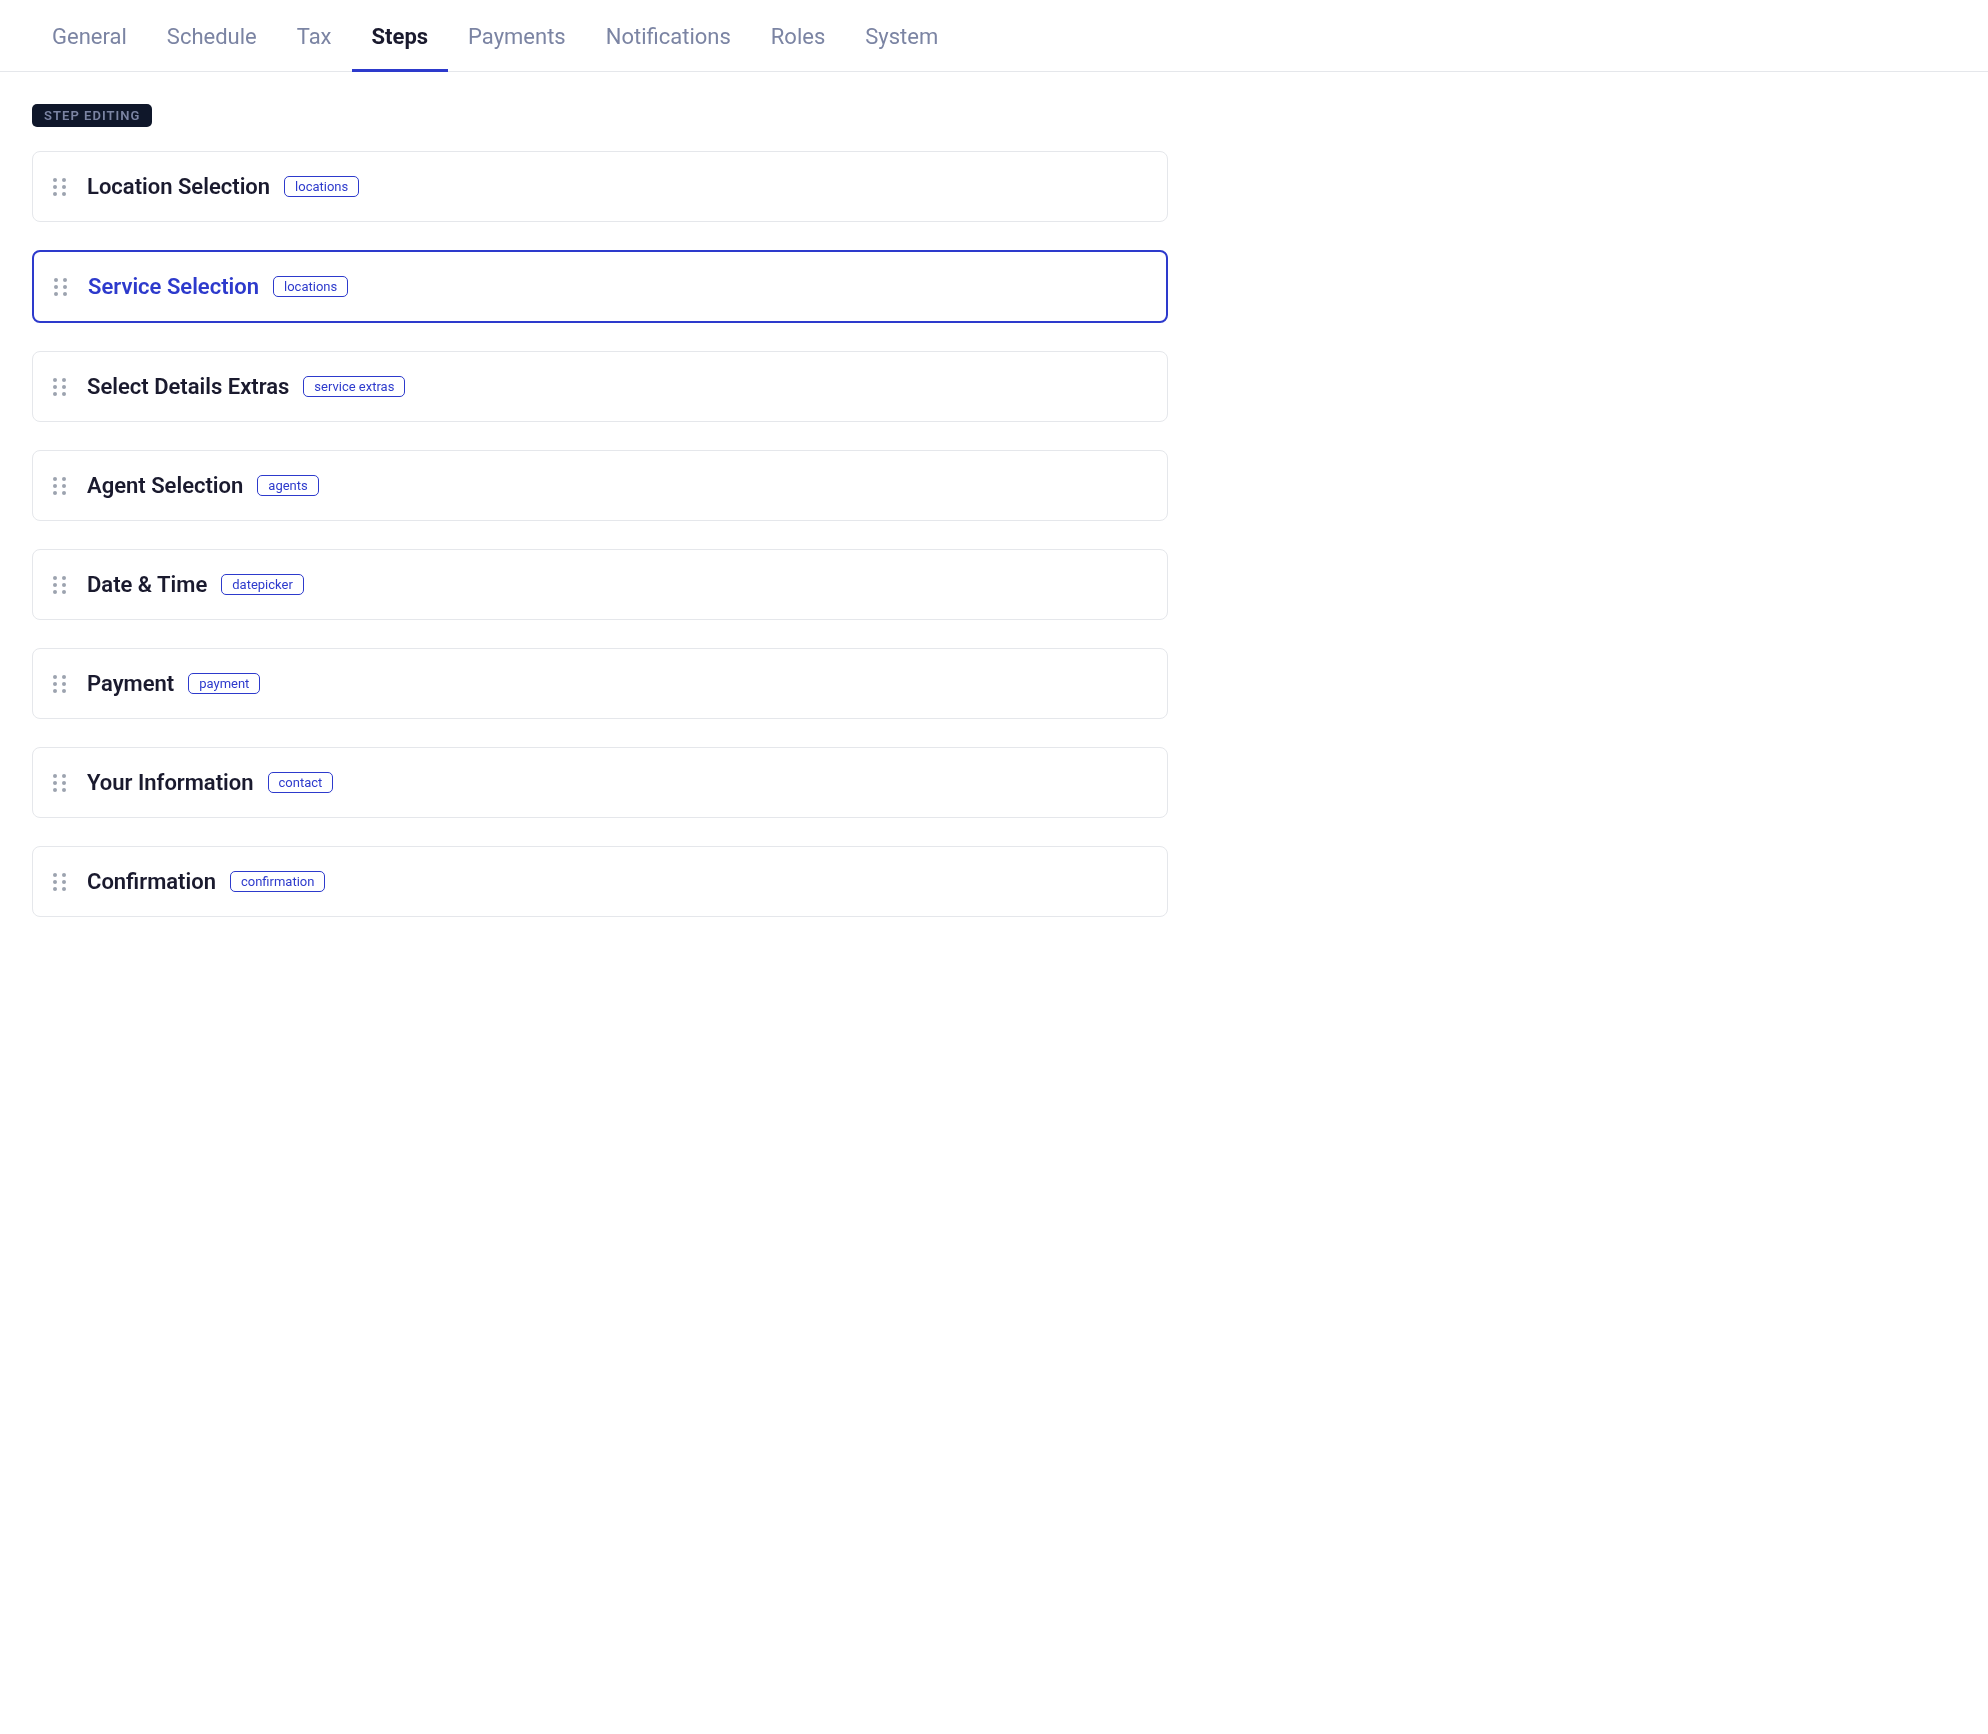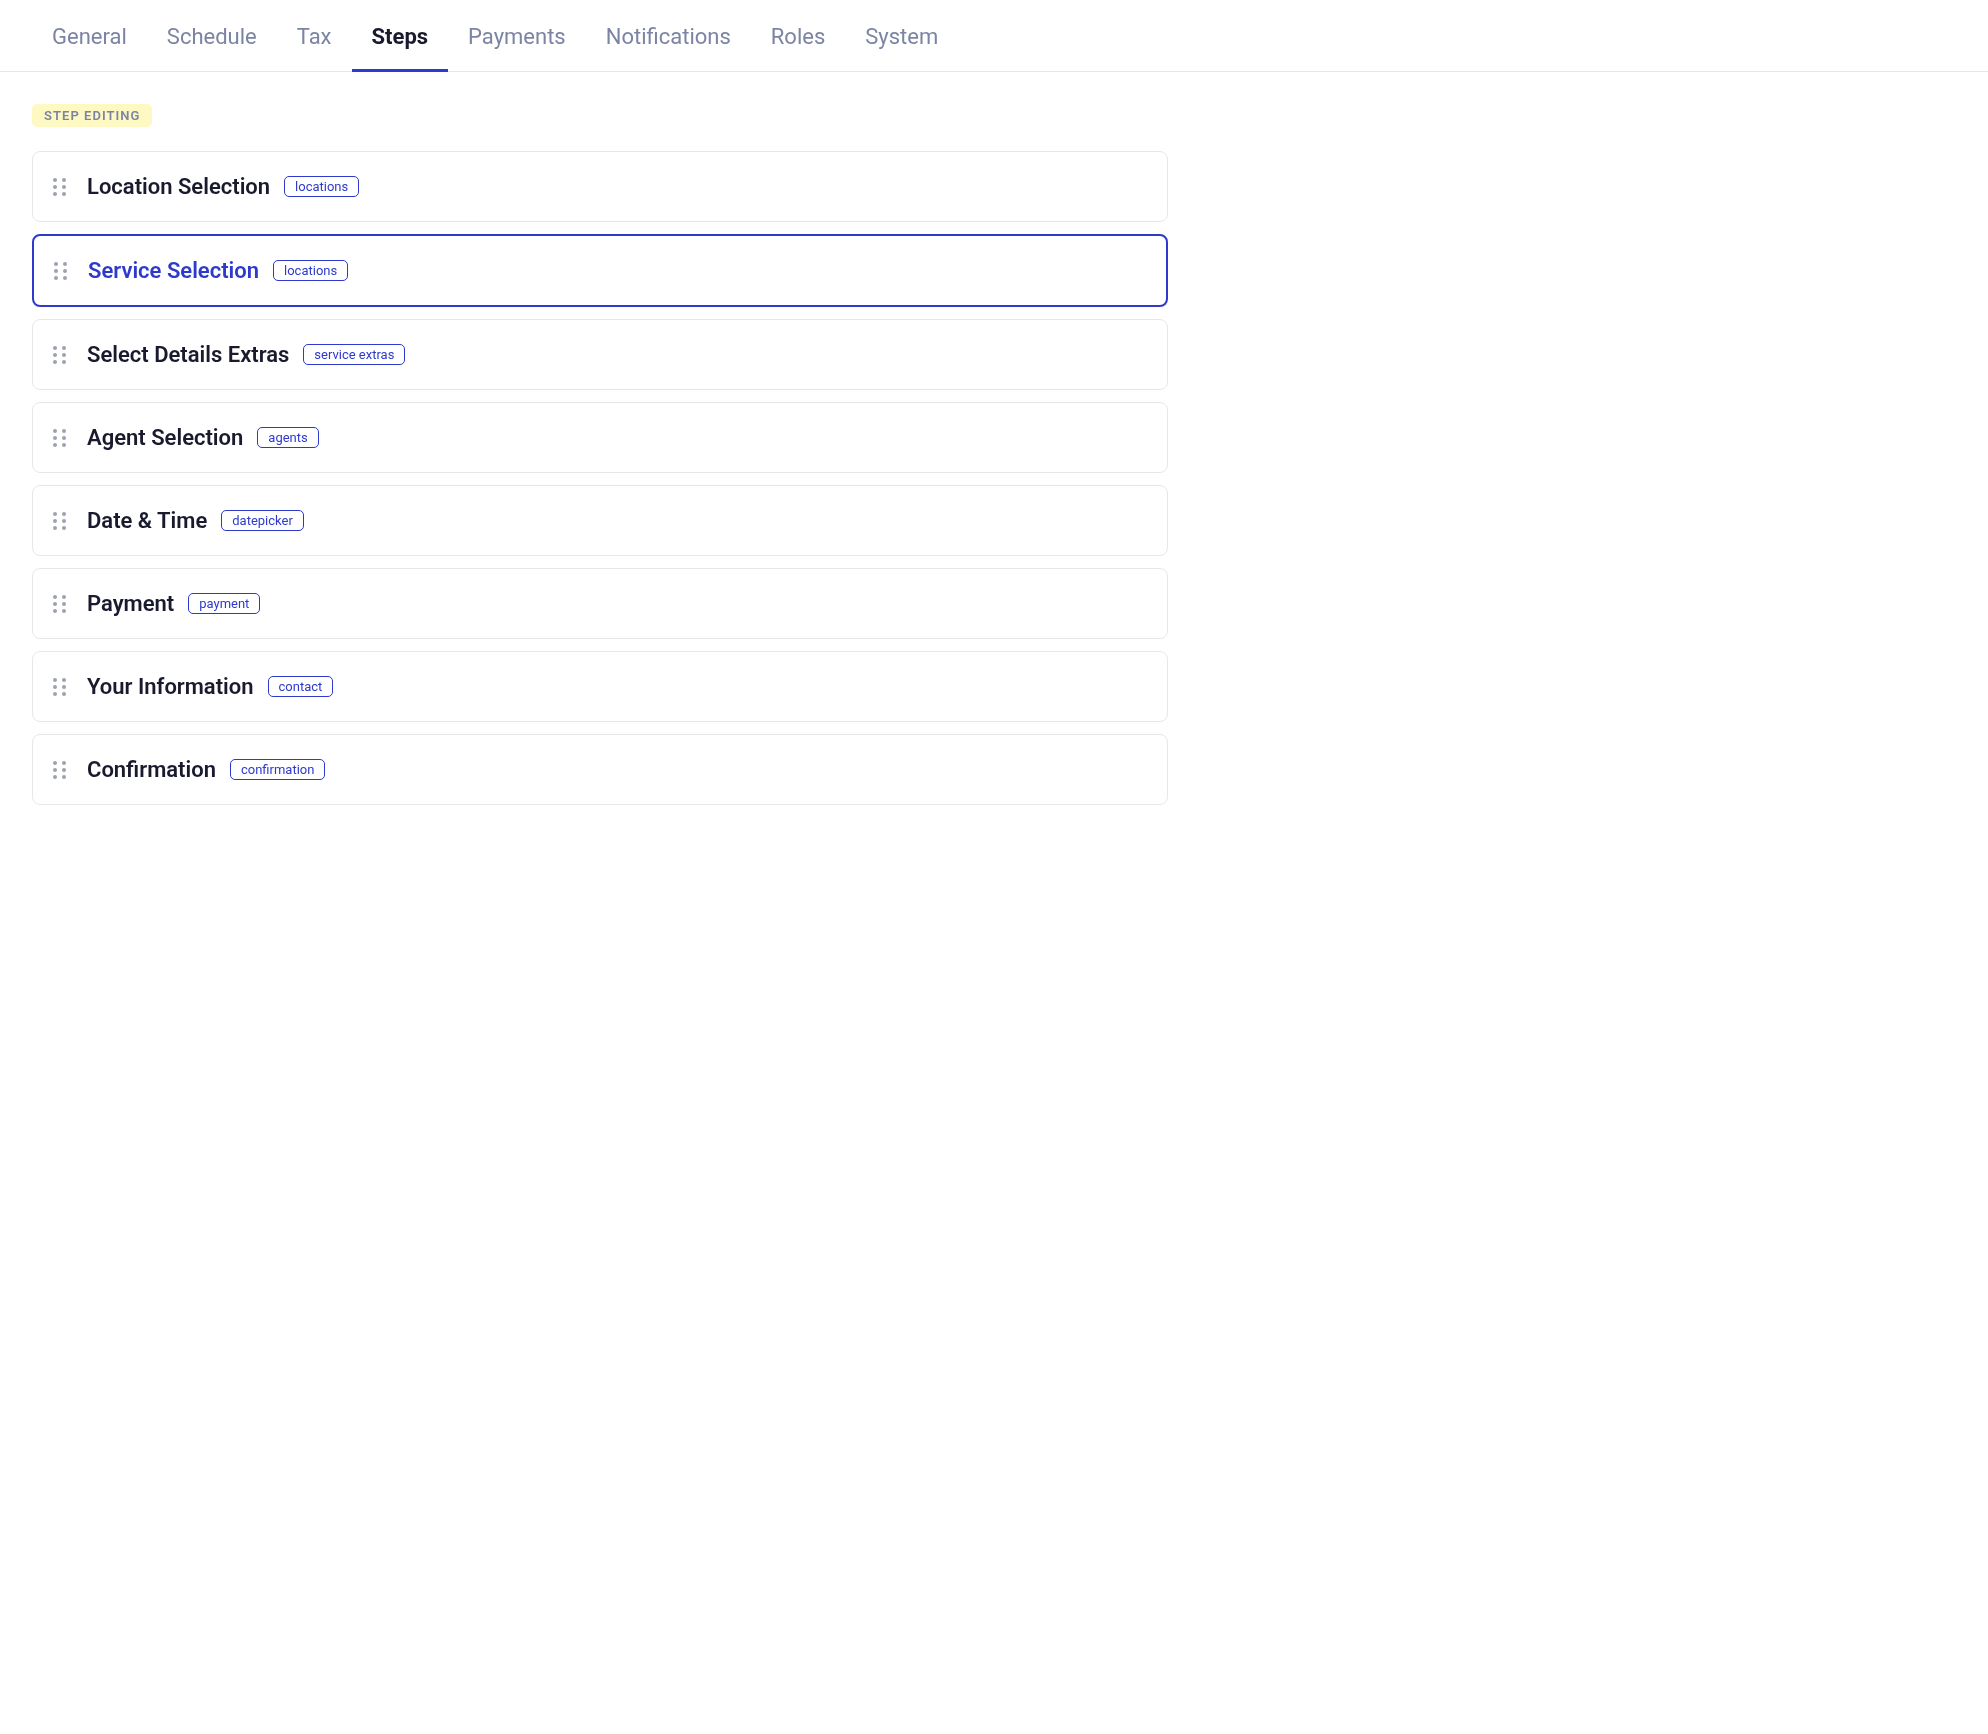--- a/index.html
+++ b/index.html
@@ -44,32 +44,32 @@
       max-width: 1200px;
     }
 
     
     .section-label {
       display: inline-block;
       font-size: 13px;
       font-weight: 600;
       color: #7b84a3;
       letter-spacing: 0.08em;
-      background: #fef9c3;
+      background: #0f172a;
       border-radius: 5px;
       padding: 4px 12px;
       margin-bottom: 24px;
       text-transform: uppercase;
     }
 
     
     .steps-list {
       display: flex;
       flex-direction: column;
-      gap: 0;
+      gap: 16px;
     }
 
     .step-row {
       display: flex;
       align-items: center;
       padding: 22px 20px;
       background: #fff;
       border: 1px solid #e5e7eb;
       border-radius: 8px;
       margin-bottom: 12px;

